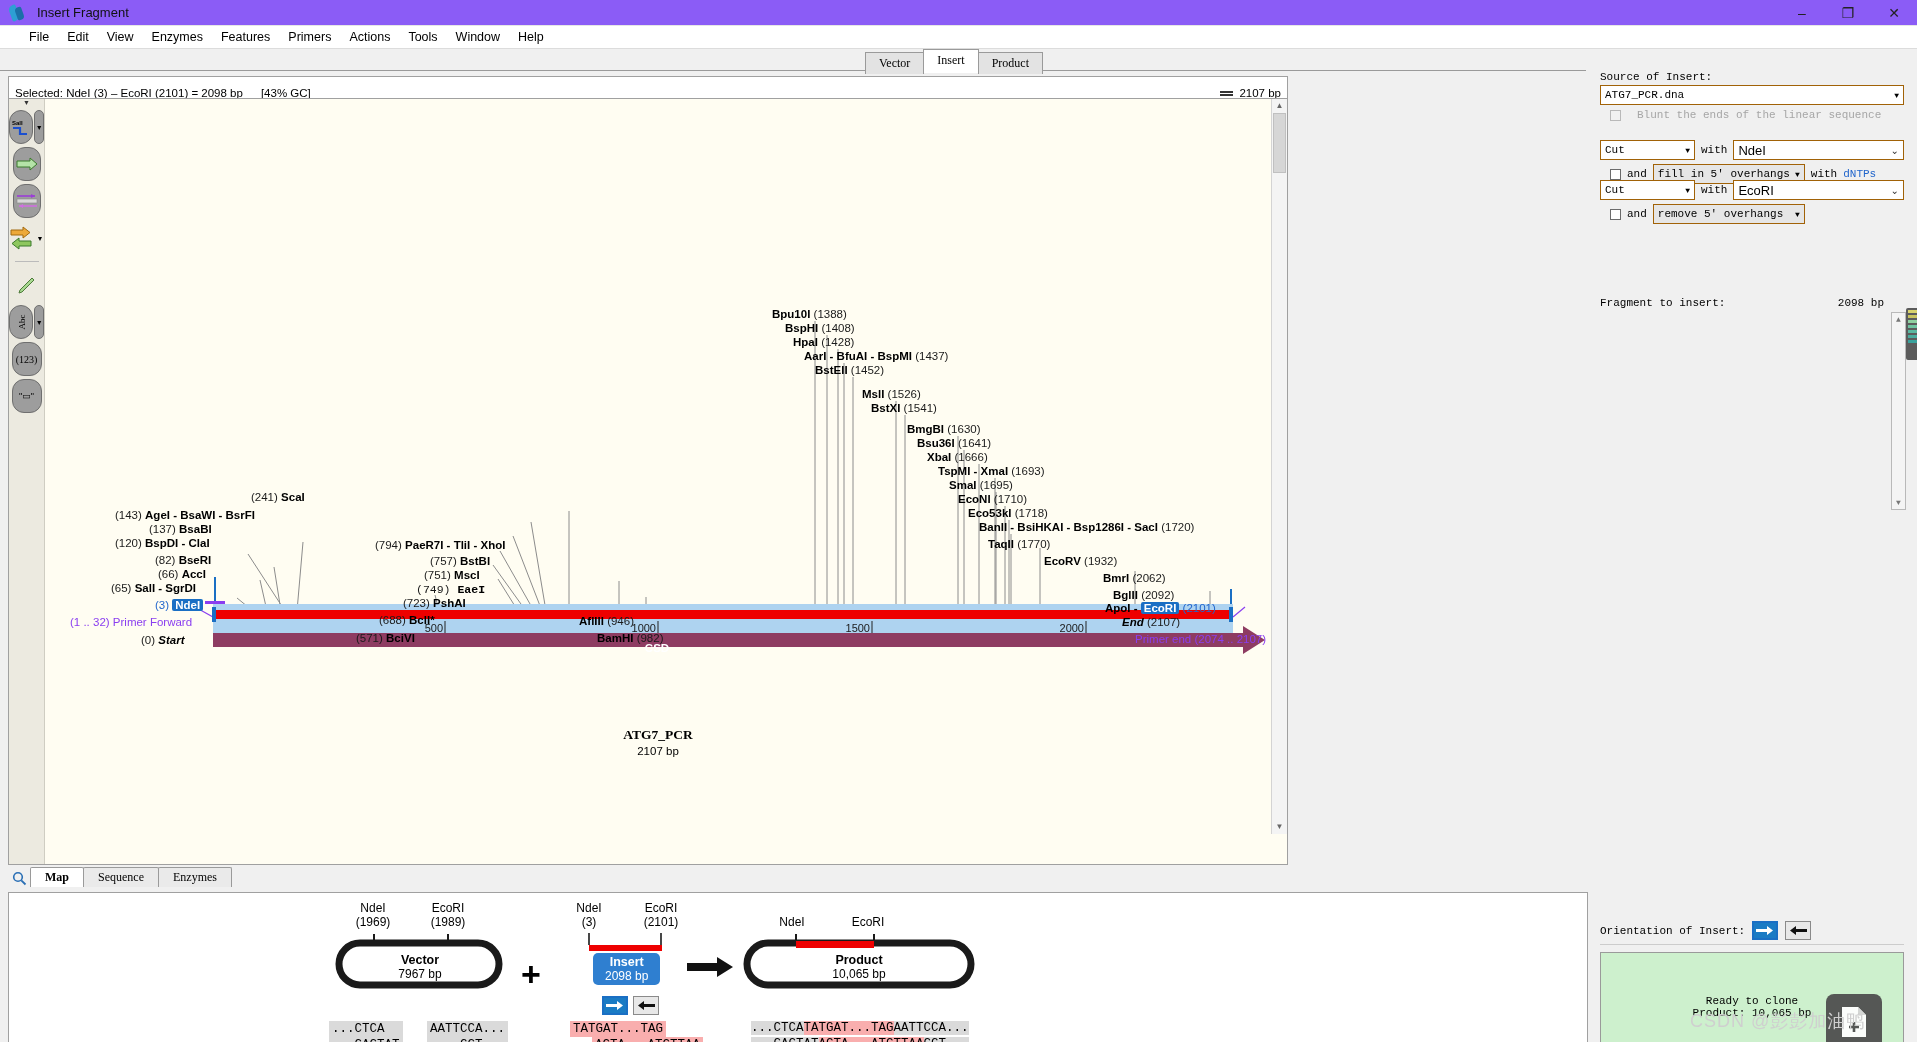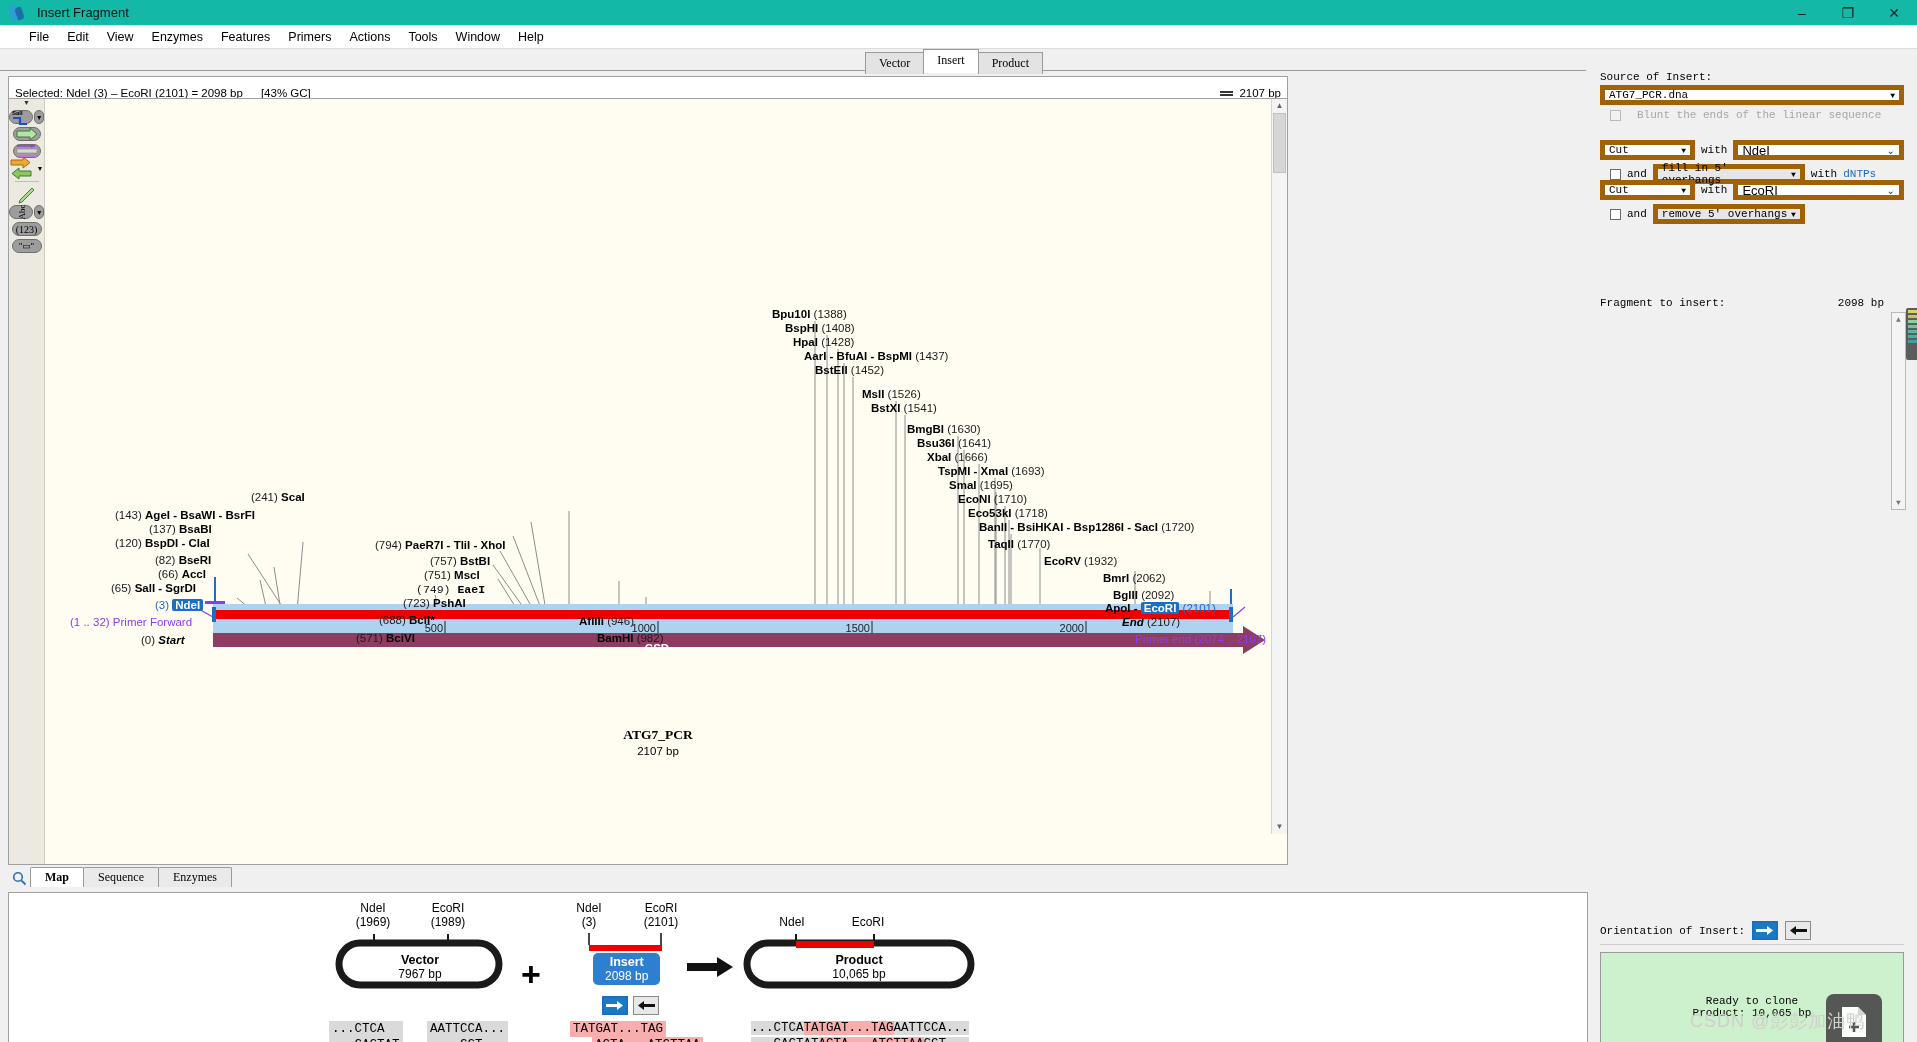--- a/index.html
+++ b/index.html
@@ -9,21 +9,21 @@
     background:#f0f0f0;
     font-family:"Liberation Sans", sans-serif;
     font-size:12px;
     color:#000;
     overflow:hidden;
     position:relative;
   }
 
   
   #titlebar {
-    height:26px; background:#14b8a6; display:flex; align-items:center;
+    height:26px; background:#8b5cf6; display:flex; align-items:center;
     border-bottom:1px solid #e6e6e6;
     text-align:center;
   }
   #titlebar .app-icon { width:22px; height:22px; margin-left:7px; position:relative; }
   #titlebar .app-icon .b1 {
     position:absolute; left:3px; top:3px; width:8px; height:16px;
     background:#2d9fd4; border-radius:5px 2px 5px 2px; transform:rotate(-20deg);
   }
   #titlebar .app-icon .b2 {
     position:absolute; left:9px; top:5px; width:7px; height:13px;
@@ -75,21 +75,21 @@
   #mappanel {
     position:absolute; left:8px; top:49px; width:1280px; height:767px;
     background:#fffdf2; border:1px solid #a0a0a0; overflow:hidden;
   }
   #maptoolbar {
     position:absolute; left:0; top:0; width:36px; height:765px;
     background:#eceae0;
     border-right:1px solid #cfcdc2;
   }
   .tbtn {
-    width:28px; height:14px; margin:3px auto 0; background:#9d9d9d;
+    width:28px; height:34px; margin:3px auto 0; background:#9d9d9d;
     border:1px solid #6f6f6f; border-radius:12px;
     display:flex; align-items:center; justify-content:center; position:relative;
   }
   .tbtn.plain { background:transparent; border:none; }
   .tcaret { font-size:7px; color:#333; text-align:center; height:8px; line-height:8px;}
   .tbtn-row { display:flex; justify-content:center; gap:1px; margin-top:3px;}
   .tbtn-row .tbtn { margin:0; }
   .tbtn-row .tbtn.narrow { width:11px; }
   .tsep { width:24px; height:1px; background:#bbb; margin:6px auto; }
   .tlabel { font-size:7px; font-weight:bold; }
@@ -143,21 +143,21 @@
 
   
   #rightpanel {
     position:absolute; left:1592px; top:0px; width:320px; bottom:2px;
     background:#f0f0f0;
     font-family:"Liberation Mono","DejaVu Sans Mono",monospace;
     font-size:11px;
   }
   .rp-label { font-size:11px; color:#000; }
   .rp-combo {
-    height:20px; background:#ffffff; border:5px solid #a16207;
+    height:20px; background:#ffffff; border:1px solid #a16207;
     display:flex; align-items:center; padding:0 4px; position:relative;
   }
   .rp-combo .caret { margin-left:auto; font-size:8px; }
   .rp-combo .caret2 { margin-left:auto; font-size:10px; color:#333; font-family:"Liberation Sans",sans-serif;}
   .rp-combo.wide-sel { font-family:"Liberation Sans", sans-serif; font-size:13px; }
   .cbox {
     width:11px; height:11px; border:1px solid #6b6b6b; background:#fff;
     display:inline-flex; align-items:center; justify-content:center; font-size:10px;
     vertical-align:middle;
   }

